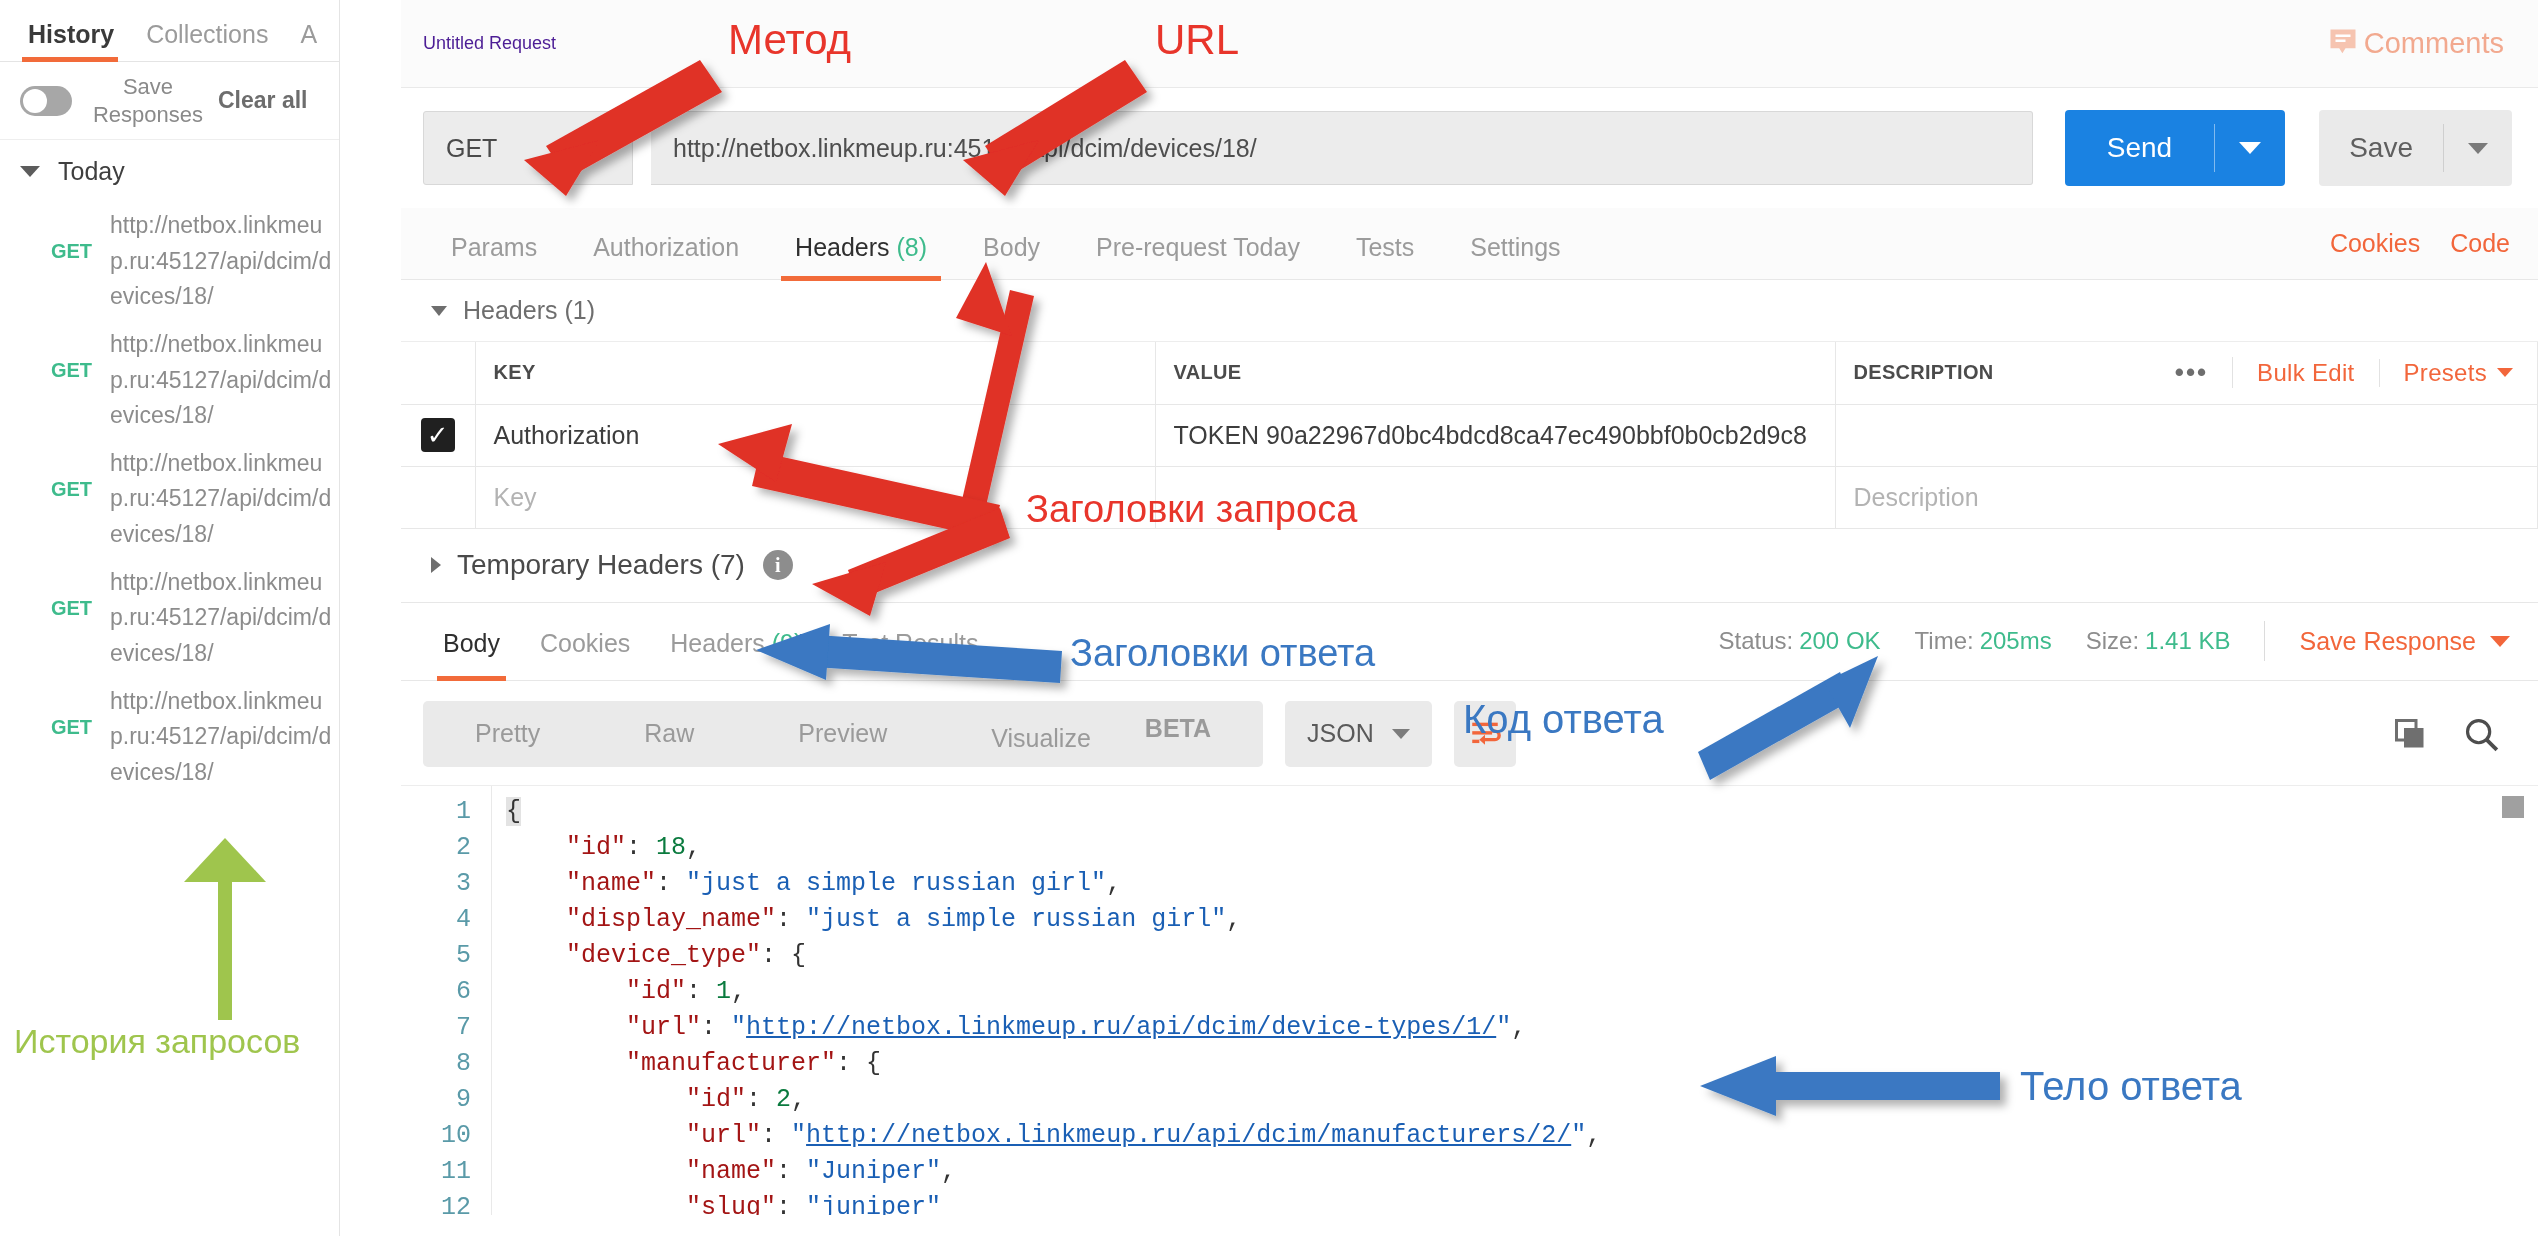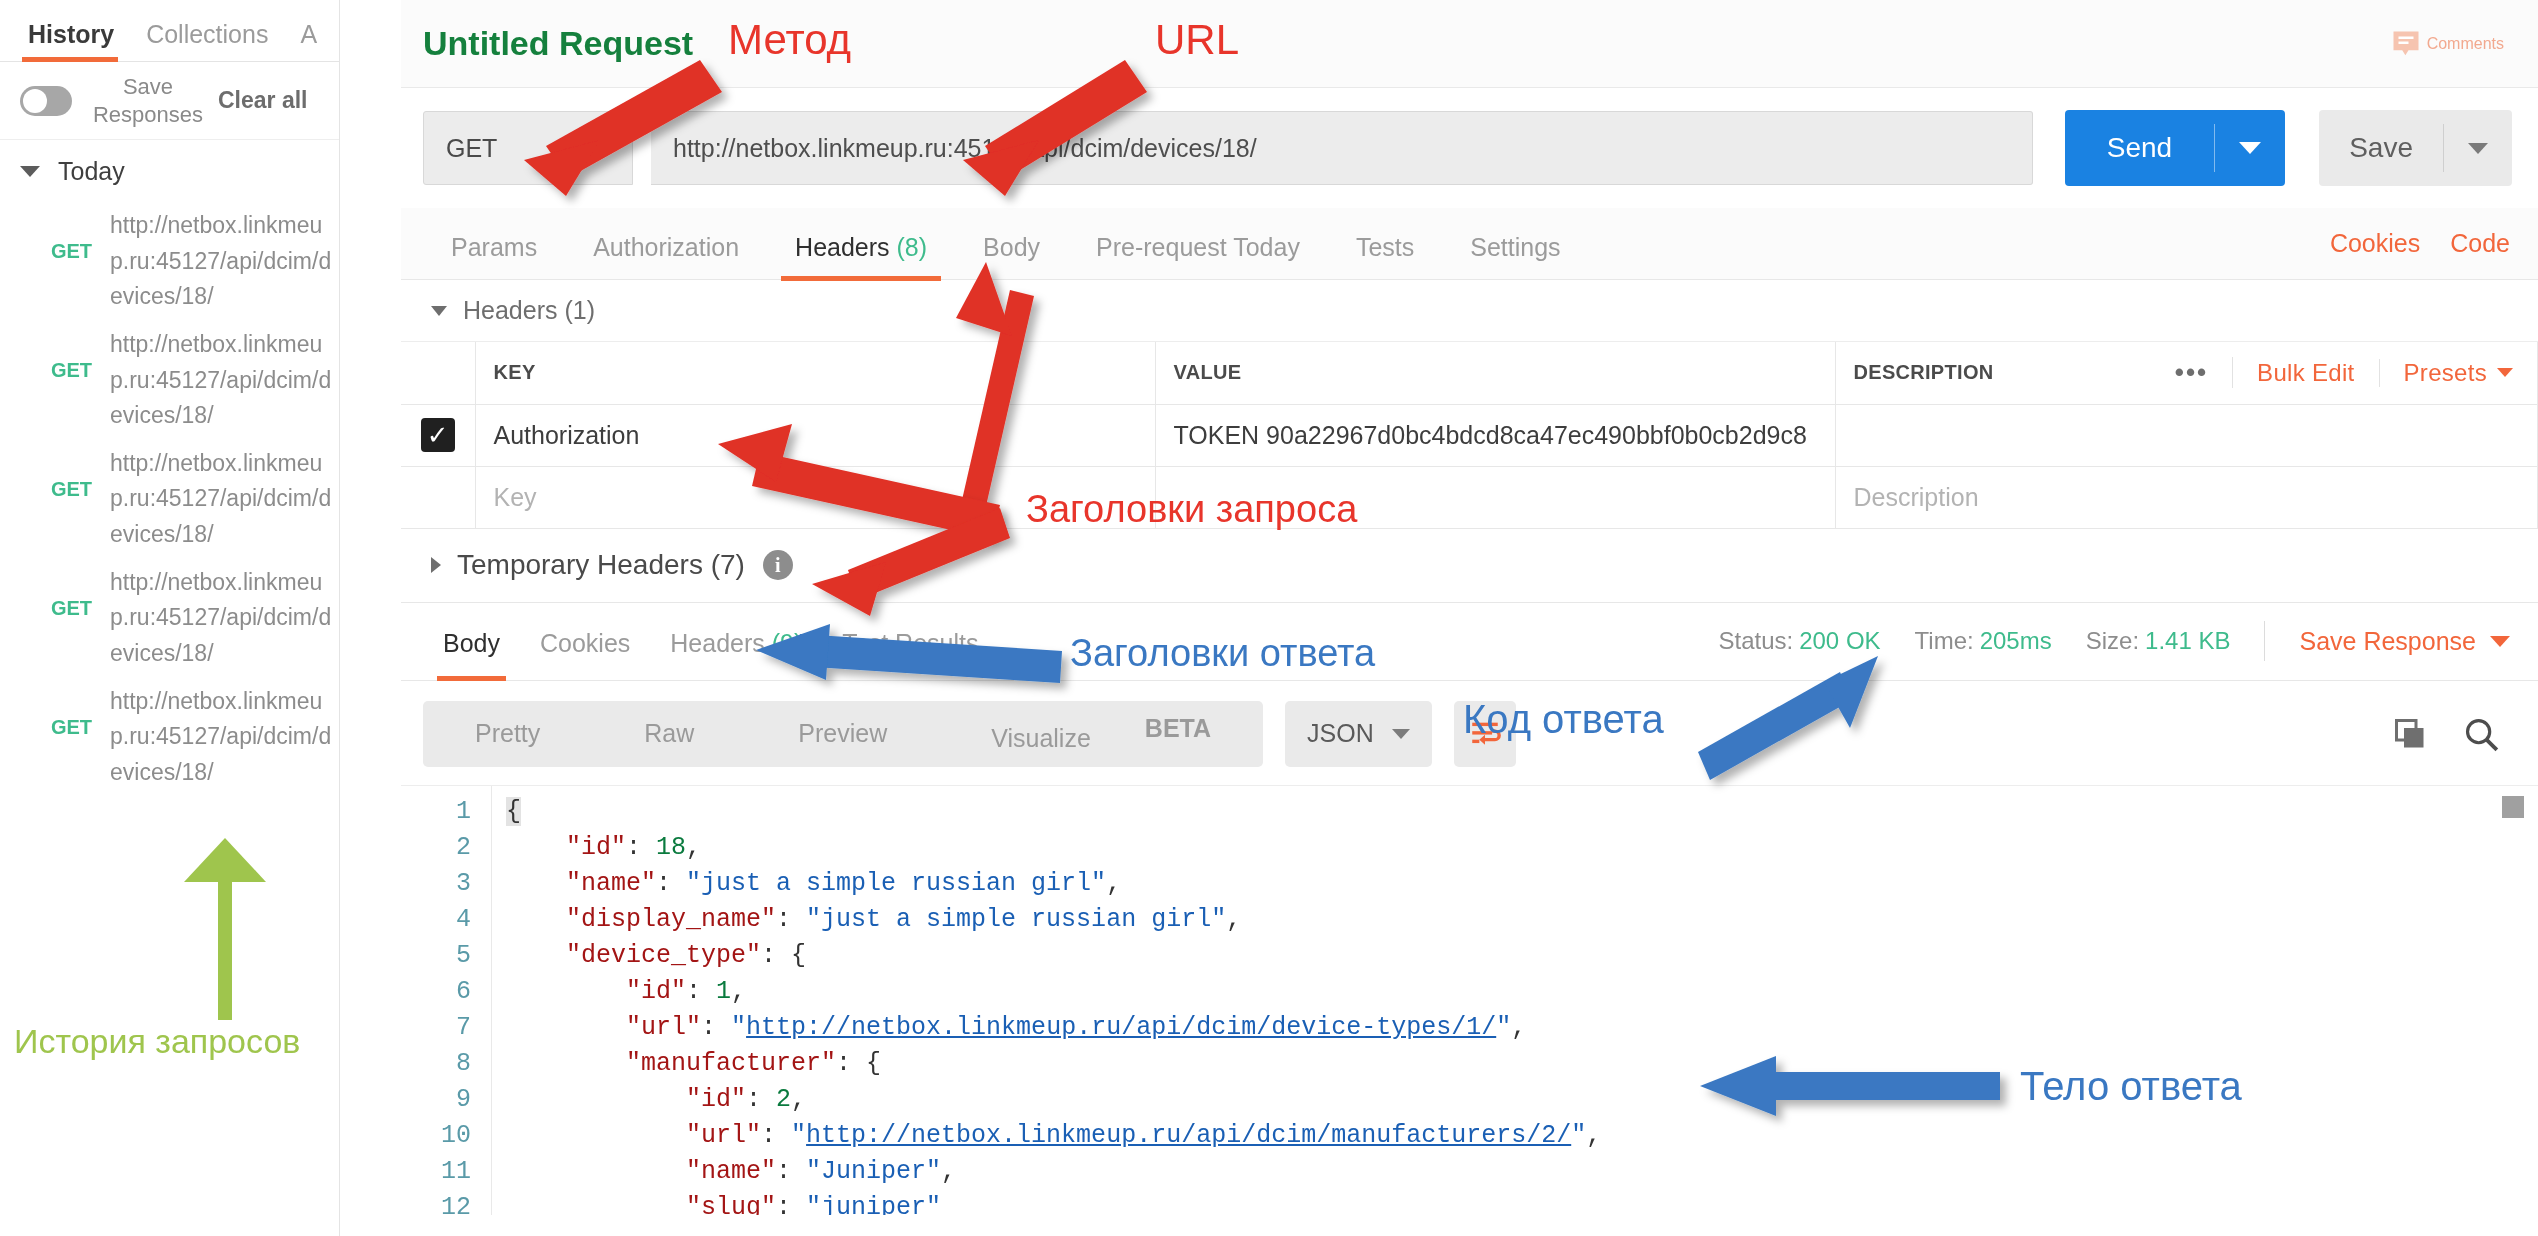--- a/index.html
+++ b/index.html
@@ -36,22 +36,22 @@
   .hist-item{ display:flex; padding:6px 0 6px 0; cursor:pointer; }
   .hist-method{ width:110px; flex:0 0 110px; text-align:right; padding-right:18px;
      font-size:20px; font-weight:700; color:#3ebb8c; padding-top:32px;}
   .hist-url{ font-size:23px; color:#8c8c8c; line-height:1.55; width:230px; word-break:break-all;}
 
   
   .main{ position:absolute; left:401px; top:0; right:0; height:1236px; background:#fff; }
 
   .req-title-bar{ height:88px; border-bottom:1px solid #e9e9e9; display:flex; align-items:center;
     justify-content:space-between; padding:0 34px 0 22px; background:#fbfbfb;}
-  .req-title{ font-size:34px; color:#15803d;font-weight:bold; }
-  .comments{ display:flex; align-items:center; gap:6px; color:#f2a98f; font-size:16px;
+  .req-title{ font-size:18px; color:#4c1d95; }
+  .comments{ display:flex; align-items:flex-start; gap:6px; color:#f2a98f; font-size:29px;
      cursor:pointer;}
 
   .url-bar{ display:flex; align-items:center; padding:22px 26px 22px 22px; gap:18px;
      background:#fff; }
   .method-box{ width:210px; height:74px; border:1px solid #d8d8d8; background:#ececec;
      display:flex; align-items:center; justify-content:space-between; padding:0 22px;
      font-size:25px; color:#4a4a4a; cursor:pointer; border-radius:3px 0 0 3px;}
   .dn{ width:0;height:0;border-left:9px solid transparent;border-right:9px solid transparent;
      border-top:10px solid #7c7c7c;}
   .url-input{ flex:1; height:74px; border:1px solid #d8d8d8; border-left:none; background:#ececec;

